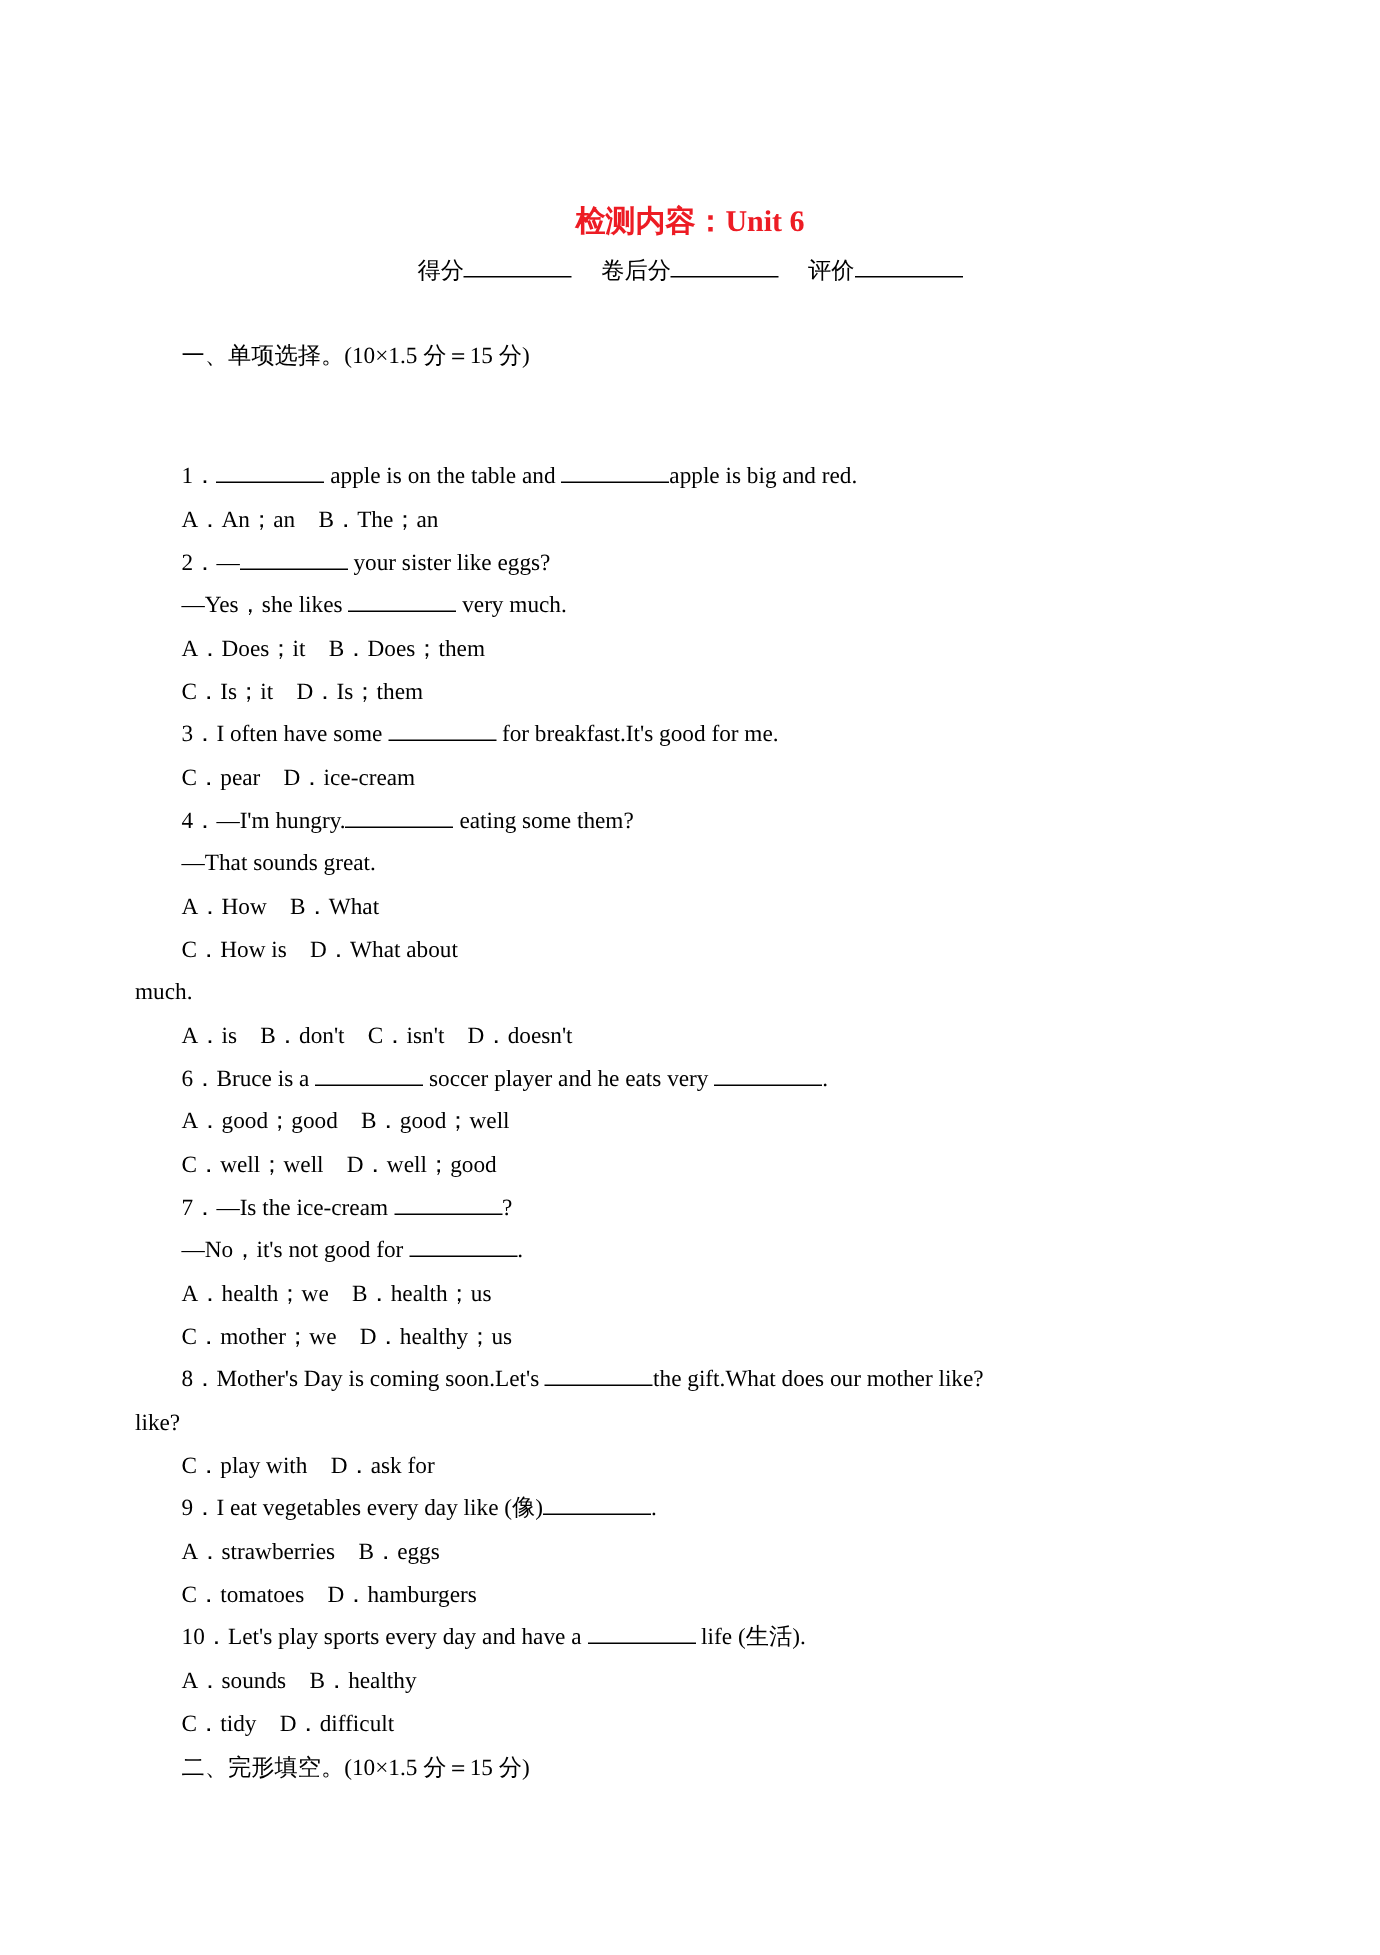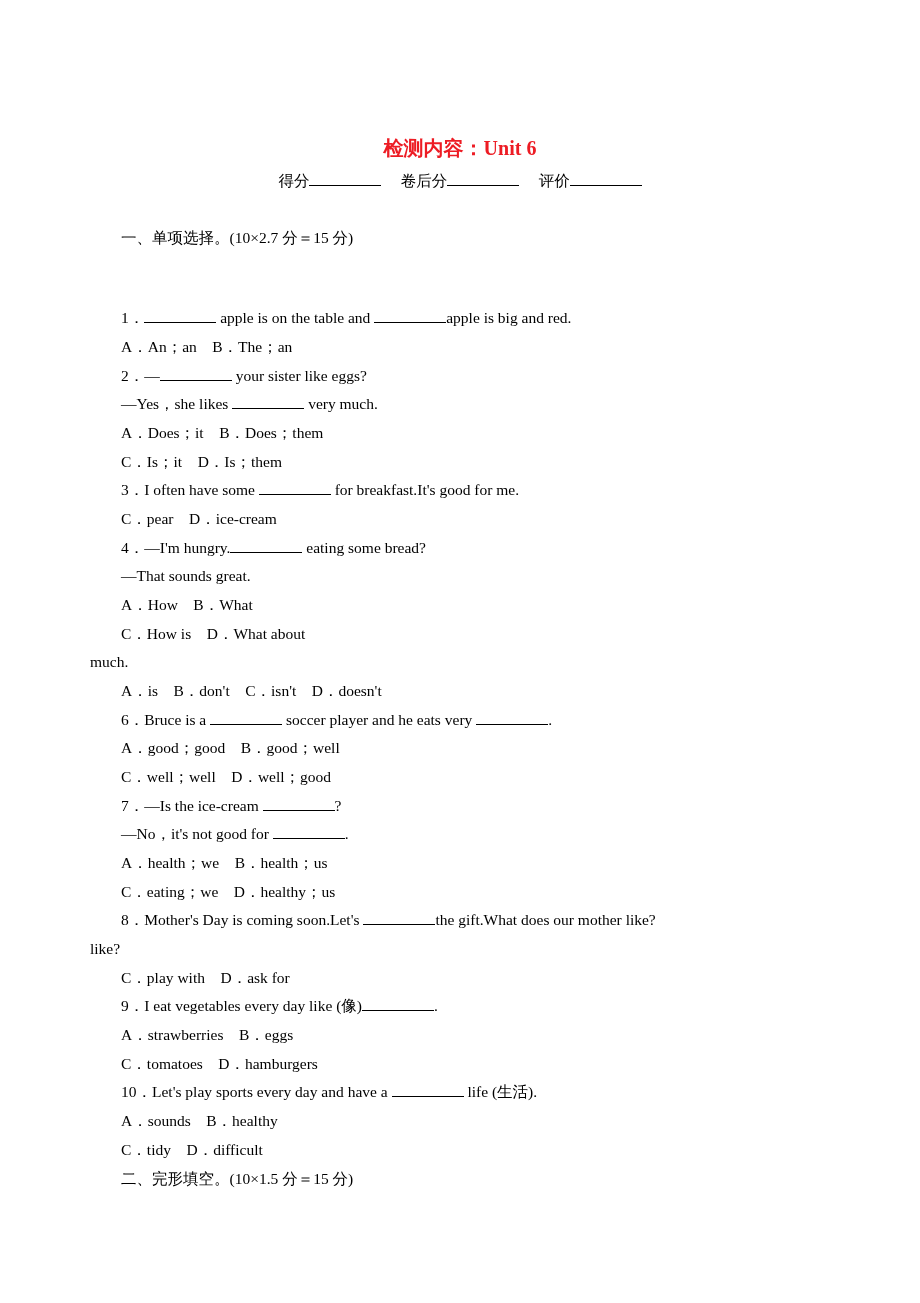--- a/index.html
+++ b/index.html
@@ -61,51 +61,51 @@
 <body>
 
 <div class="title">检测内容：Unit 6</div>
 
 <div class="score-line">
   <span class="score-item">得分</span><span class="score-blank"></span>
   　<span class="score-item">卷后分</span><span class="score-blank"></span>
   　<span class="score-item">评价</span><span class="score-blank"></span>
 </div>
 
-<p class="section">一、单项选择。(10×2.7 分＝15 分)</p>
+<p class="section">一、单项选择。(10×1.5 分＝15 分)</p>
 
 <div class="question-block">
 
   <p><span>1．</span><span class="blank"></span><span> apple is on the table and </span><span class="blank"></span><span>apple is big and red.</span></p>
   <p>A．An；an　B．The；an</p>
 
   <p><span>2．—</span><span class="blank"></span><span> your sister like eggs?</span></p>
   <p><span>—Yes，she likes </span><span class="blank"></span><span> very much.</span></p>
   <p>A．Does；it　B．Does；them</p>
   <p>C．Is；it　D．Is；them</p>
 
   <p><span>3．I often have some </span><span class="blank"></span><span> for breakfast.It's good for me.</span></p>
   <p>C．pear　D．ice-cream</p>
 
-  <p><span>4．—I'm hungry.</span><span class="blank"></span><span> eating some bread?</span></p>
+  <p><span>4．—I'm hungry.</span><span class="blank"></span><span> eating some them?</span></p>
   <p>—That sounds great.</p>
   <p>A．How　B．What</p>
   <p>C．How is　D．What about</p>
 
   <p class="no-indent">much.</p>
   <p>A．is　B．don't　C．isn't　D．doesn't</p>
 
   <p><span>6．Bruce is a </span><span class="blank"></span><span> soccer player and he eats very </span><span class="blank"></span><span>.</span></p>
   <p>A．good；good　B．good；well</p>
   <p>C．well；well　D．well；good</p>
 
   <p><span>7．—Is the ice-cream </span><span class="blank"></span><span>?</span></p>
   <p><span>—No，it's not good for </span><span class="blank"></span><span>.</span></p>
   <p>A．health；we　B．health；us</p>
-  <p>C．eating；we　D．healthy；us</p>
+  <p>C．mother；we　D．healthy；us</p>
 
   <p><span>8．Mother's Day is coming soon.Let's </span><span class="blank"></span><span>the gift.What does our mother like?</span></p>
   <p class="no-indent">like?</p>
   <p>C．play with　D．ask for</p>
 
   <p><span>9．I eat vegetables every day like (像)</span><span class="blank"></span><span>.</span></p>
   <p>A．strawberries　B．eggs</p>
   <p>C．tomatoes　D．hamburgers</p>
 
   <p><span>10．Let's play sports every day and have a </span><span class="blank"></span><span> life (生活).</span></p>

